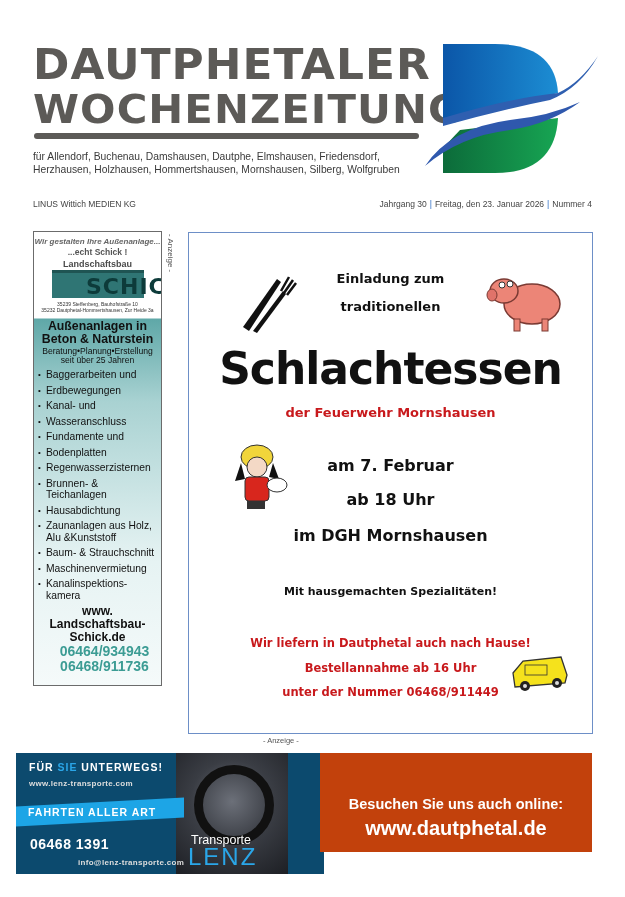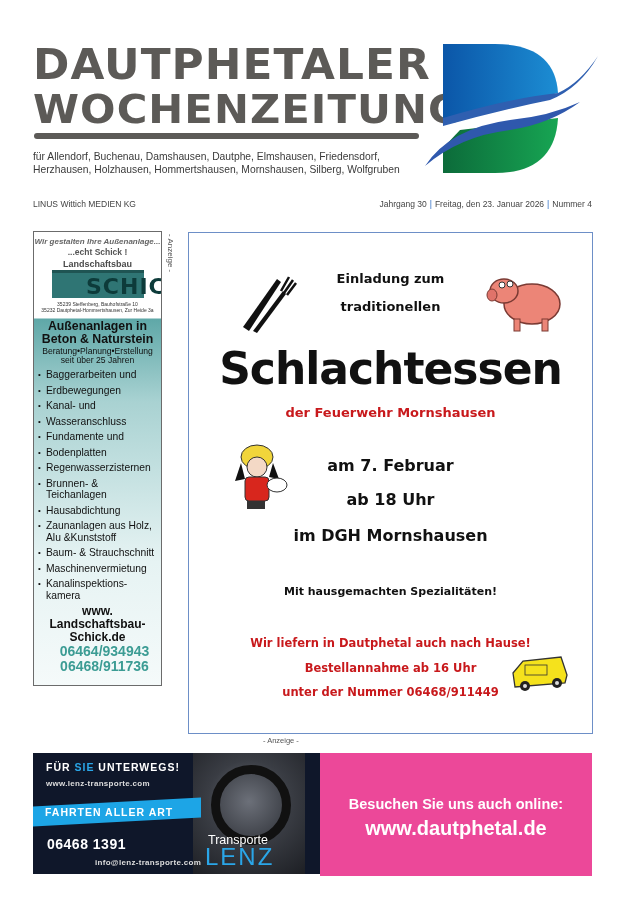--- a/index.html
+++ b/index.html
@@ -52,35 +52,35 @@
   .ma-d2 { top: 428px; font-size: 11.5px; color: #c8191c; }
   .ma-d3 { top: 452px; font-size: 11.5px; color: #c8191c; }
   .cutlery { position: absolute; left: 50px; top: 40px; width: 65px; height: 60px; }
   .pig { position: absolute; left: 295px; top: 36px; width: 80px; height: 65px; }
   .fireman { position: absolute; left: 44px; top: 208px; width: 62px; height: 72px; }
   .van { position: absolute; left: 320px; top: 420px; width: 62px; height: 40px; }
 
   .anz-bottom { position: absolute; left: 263px; top: 736px; font-size: 7.5px; color: #555; }
 
   
-  .lenz { position: absolute; left: 33px; top: 753px; width: 308px; height: 121px; background: #0f172a; overflow: hidden; }
+  .lenz { position: absolute; left: 16px; top: 753px; width: 308px; height: 121px; background: #0c4a6e; overflow: hidden; }
   .lenz-photo { position: absolute; left: 160px; top: 0; width: 112px; height: 121px; background: radial-gradient(circle at 50% 40%, #6c7079 0, #3a3d44 45%, #1d1f24 100%); }
   .wheel { position: absolute; left: 18px; top: 12px; width: 80px; height: 80px; border-radius: 50%; border: 9px solid #111; }
   .lenz-l1 { position: absolute; left: 13px; top: 8px; font-size: 10.5px; font-weight: bold; color: #fff; letter-spacing: 1px; }
   .lenz-l1 .hl { color: #2aa6e8; }
   .lenz-www { position: absolute; left: 13px; top: 26px; font-size: 8px; font-weight: bold; color: #ddd; letter-spacing: .3px; }
   .lenz-band { position: absolute; left: 0; top: 49px; width: 168px; height: 20px; background: #1da5e6; transform: skewY(-3deg); }
   .lenz-band span { position: absolute; left: 12px; top: 4px; font-size: 10.5px; font-weight: bold; color: #fff; letter-spacing: 1px; transform: skewY(3deg); display: block; }
   .lenz-phone { position: absolute; left: 14px; top: 83px; font-size: 14px; font-weight: bold; color: #fff; letter-spacing: .5px; }
   .lenz-mail { position: absolute; left: 14px; top: 105px; font-size: 8px; font-weight: bold; color: #ddd; letter-spacing: .3px; margin-left: 48px; }
   .lenz-brand1 { position: absolute; left: 175px; top: 80px; font-size: 12.5px; color: #fff; }
   .lenz-brand2 { position: absolute; left: 172px; top: 90px; font-size: 24px; color: #2aa6e8; letter-spacing: 2px; }
 
   
-  .online { position: absolute; left: 320px; top: 753px; width: 272px; height: 123px; background: #ec4899; text-align: center; color: #fff; }
+  .online { position: absolute; left: 320px; top: 753px; width: 272px; height: 99px; background: #c2410c; text-align: center; color: #fff; }
   .online-l1 { position: absolute; width: 100%; top: 43px; font-size: 14.5px; font-weight: bold; }
   .online-l2 { position: absolute; width: 100%; top: 64px; font-size: 20px; font-weight: bold; }
 </style>
 </head>
 <body>
 
 <div class="masthead-title t1">DAUTPHETALER</div>
 <div class="masthead-title t2">WOCHENZEITUNG</div>
 <div class="masthead-bar"></div>
 <div class="towns">

